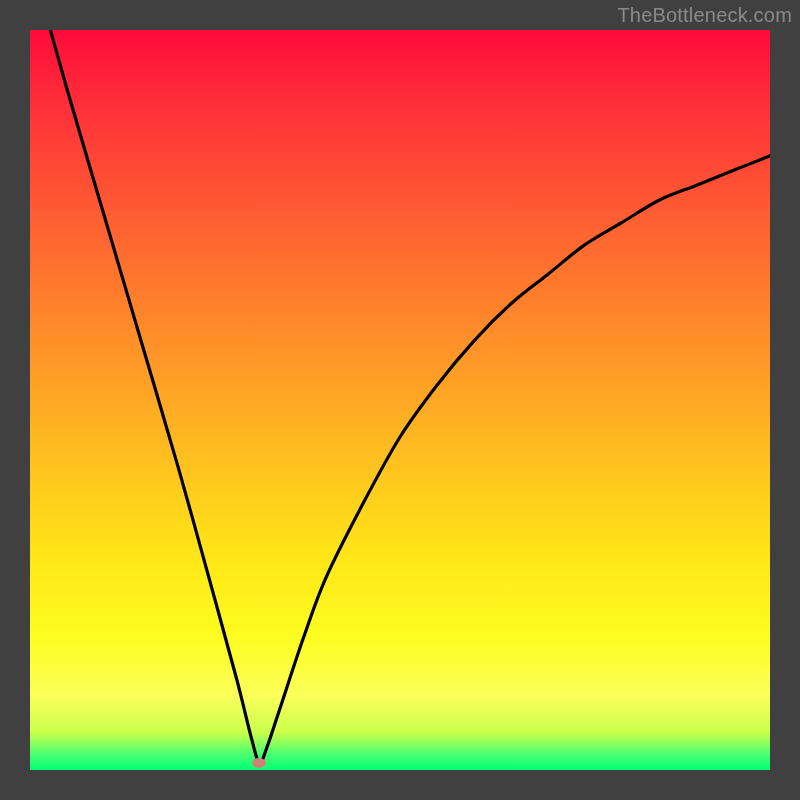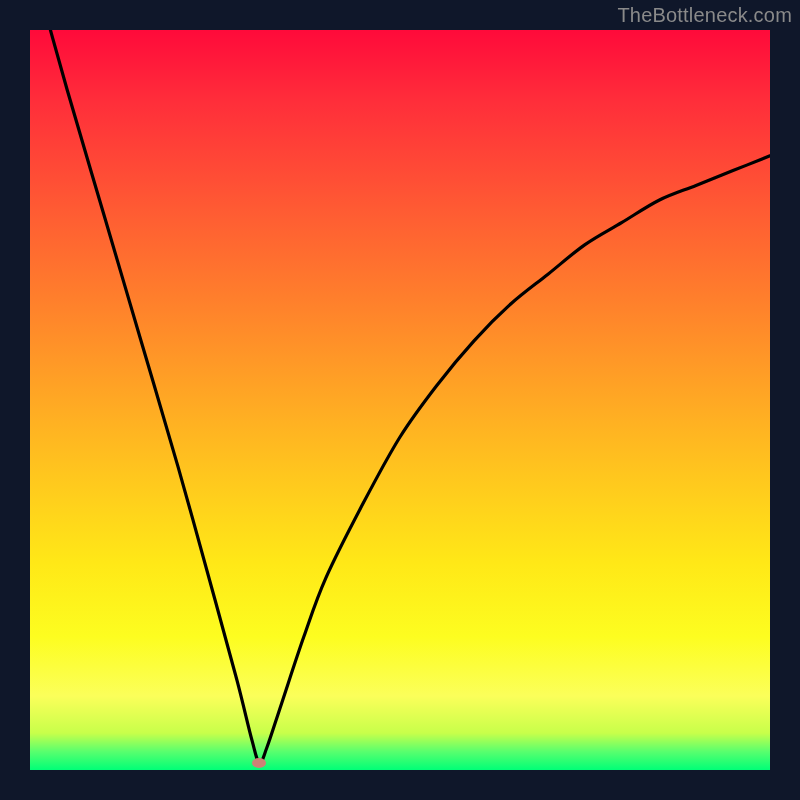--- a/index.html
+++ b/index.html
@@ -10,21 +10,21 @@
     overflow: hidden;
     background: #000;
     font-family: Arial, Helvetica, sans-serif;
   }
   .frame {
     position: absolute;
     top: 0;
     left: 0;
     width: 800px;
     height: 800px;
-    background: #0f172a;
+    background: #404040;
   }
   .plot-area {
     position: absolute;
     top: 30px;
     left: 30px;
     width: 740px;
     height: 740px;
     
     background: linear-gradient(
       to bottom,

